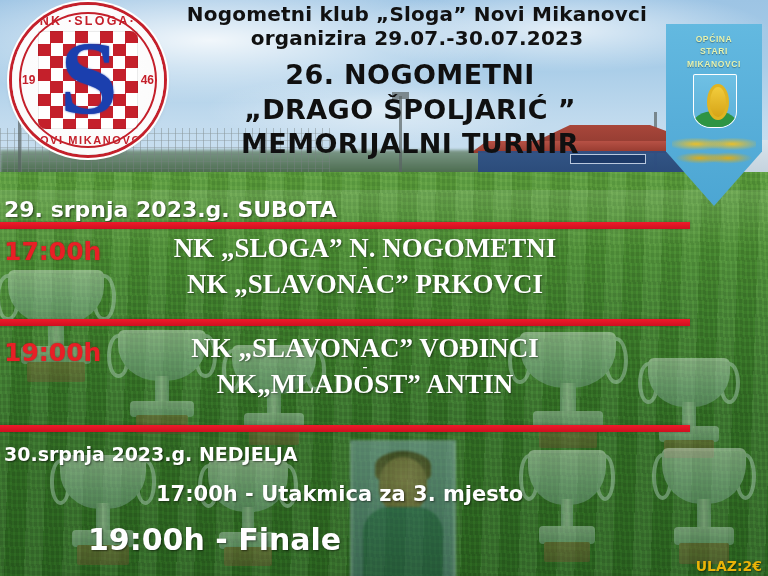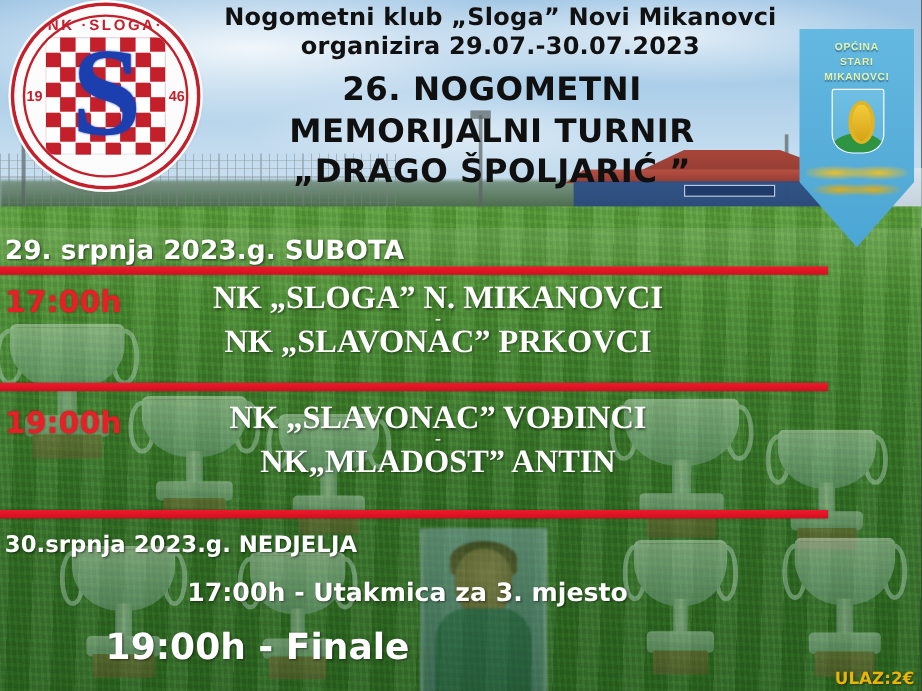--- a/index.html
+++ b/index.html
@@ -390,20 +390,21 @@
     </div>
   </div>
 
   <div class="logo">
     <div class="logo-ring"></div>
     <div class="logo-shield"></div>
     <div class="logo-s">S</div>
     <div class="logo-top-text">NK ·SLOGA·</div>
     <div class="logo-year-l">19</div>
     <div class="logo-year-r">46</div>
+    <div class="logo-bot-text">NOVI MIKANOVCI</div>
   </div>
 
   <div class="crest">
     <div class="crest-text">
       <div>OPĆINA</div>
       <div>STARI</div>
       <div>MIKANOVCI</div>
     </div>
     <div class="crest-shield">
       <div class="crest-hill"></div>
@@ -412,30 +413,30 @@
     <div class="crest-sprays"></div>
   </div>
 
   <div class="hdr">
     <div class="hdr-l1">Nogometni klub „Sloga” Novi Mikanovci</div>
     <div class="hdr-l2">organizira 29.07.-30.07.2023</div>
   </div>
 
   <div class="title">
     <div>26. NOGOMETNI</div>
+    <div>„DRAGO ŠPOLJARIĆ ”</div>
     <div>MEMORIJALNI TURNIR</div>
-    <div>„DRAGO ŠPOLJARIĆ ”</div>
   </div>
 
   <div class="daylabel" id="day1">29. srpnja 2023.g. SUBOTA</div>
   <div class="divider" id="div1"></div>
 
   <div class="mtime" id="time1">17:00h</div>
   <div class="matchbox" id="match1">
-    <div>NK „SLOGA” N. MIKANOVCI</div>
+    <div>NK „SLOGA” N. NOGOMETNI</div>
     <div class="vs">-</div>
     <div>NK „SLAVONAC” PRKOVCI</div>
   </div>
 
   <div class="divider" id="div2"></div>
 
   <div class="mtime" id="time2">19:00h</div>
   <div class="matchbox" id="match2">
     <div>NK „SLAVONAC” VOĐINCI</div>
     <div class="vs">-</div>

